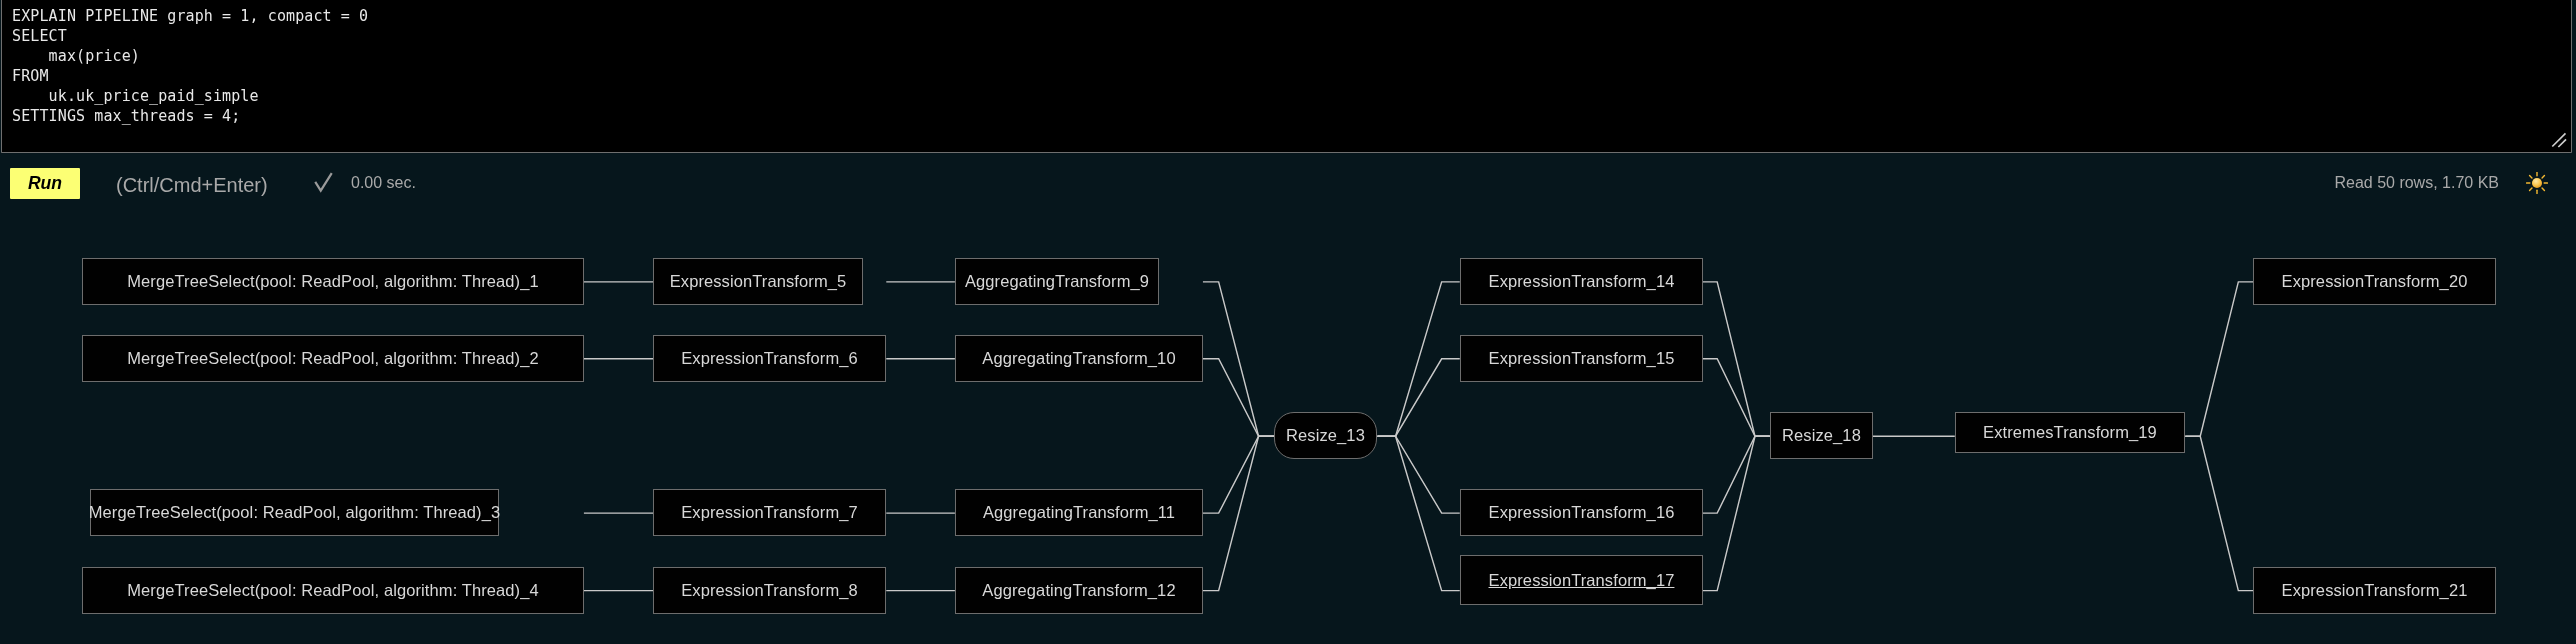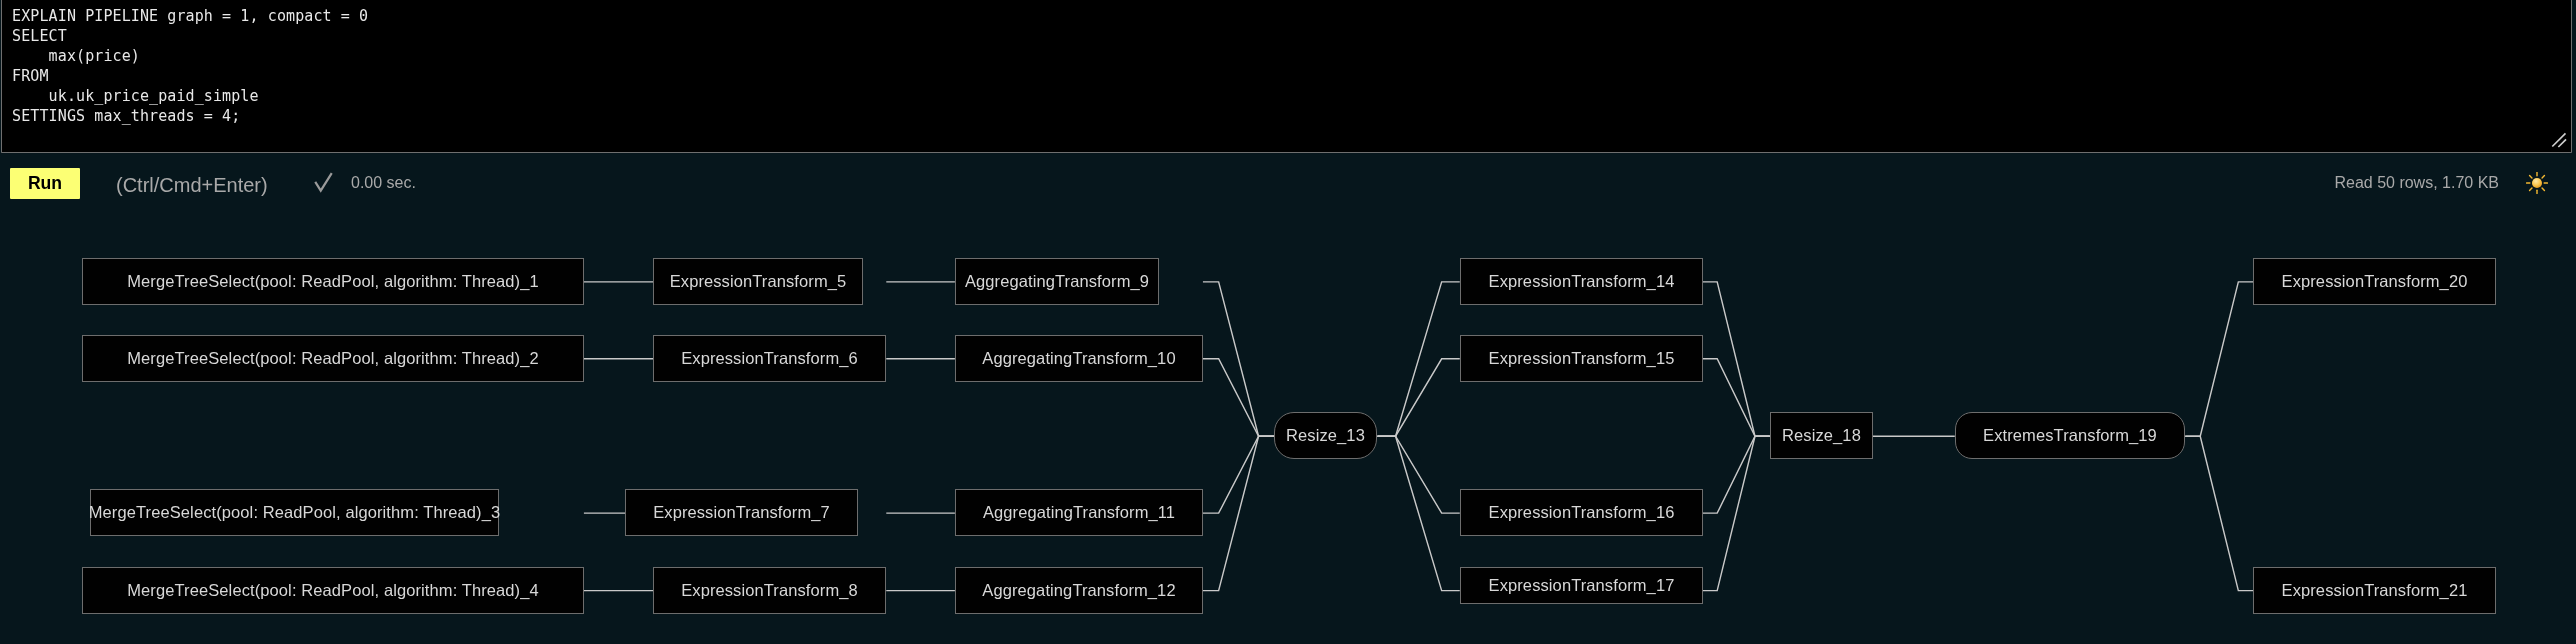--- a/index.html
+++ b/index.html
@@ -80,20 +80,21 @@
     color: #000000;
     border: none;
     border-radius: 1.1px;
     font-family: "Liberation Sans", sans-serif;
     font-size: 17.6px;
     font-weight: bold;
     line-height: 31px;
     text-align: center;
     cursor: pointer;
     padding: 0;
+    font-style: italic;
   }
   .hint-text {
     position: absolute;
     left: 116px;
     top: 16.5px;
     font-size: 20px;
     color: #a9a9a9;
     white-space: nowrap;
   }
   .check-icon {
@@ -250,21 +251,21 @@
         </div>
         <div class="gnode" style="left: 82px; top: 356px; width: 502px; height: 47px;">
           <span>MergeTreeSelect(pool: ReadPool, algorithm: Thread)_4</span>
         </div>
         <div class="gnode" style="left: 653px; top: 47px; width: 210px; height: 47px;">
           <span>ExpressionTransform_5</span>
         </div>
         <div class="gnode" style="left: 653px; top: 124px; width: 233px; height: 47px;">
           <span>ExpressionTransform_6</span>
         </div>
-        <div class="gnode" style="left: 625px; top: 278px; width: 233px; height: 47px;">
+        <div class="gnode" style="left: 653px; top: 278px; width: 233px; height: 47px;">
           <span>ExpressionTransform_7</span>
         </div>
         <div class="gnode" style="left: 653px; top: 356px; width: 233px; height: 47px;">
           <span>ExpressionTransform_8</span>
         </div>
         <div class="gnode" style="left: 955px; top: 47px; width: 204px; height: 47px;">
           <span>AggregatingTransform_9</span>
         </div>
         <div class="gnode" style="left: 955px; top: 124px; width: 248px; height: 47px;">
           <span>AggregatingTransform_10</span>
@@ -280,27 +281,27 @@
         </div>
         <div class="gnode" style="left: 1460px; top: 47px; width: 243px; height: 47px;">
           <span>ExpressionTransform_14</span>
         </div>
         <div class="gnode" style="left: 1460px; top: 124px; width: 243px; height: 47px;">
           <span>ExpressionTransform_15</span>
         </div>
         <div class="gnode" style="left: 1460px; top: 278px; width: 243px; height: 47px;">
           <span>ExpressionTransform_16</span>
         </div>
-        <div class="gnode" style="left: 1460px; top: 356px; width: 243px; height: 37px;">
+        <div class="gnode" style="left: 1460px; top: 344px; width: 243px; height: 50px; text-decoration: underline;">
           <span>ExpressionTransform_17</span>
         </div>
         <div class="gnode" style="left: 1770px; top: 201px; width: 103px; height: 47px;">
           <span>Resize_18</span>
         </div>
-        <div class="gnode" style="left: 1955px; top: 201px; width: 230px; height: 47px; border-radius: 17px;">
+        <div class="gnode" style="left: 1955px; top: 201px; width: 230px; height: 41px;">
           <span>ExtremesTransform_19</span>
         </div>
         <div class="gnode" style="left: 2253px; top: 47px; width: 243px; height: 47px;">
           <span>ExpressionTransform_20</span>
         </div>
         <div class="gnode" style="left: 2253px; top: 356px; width: 243px; height: 47px;">
           <span>ExpressionTransform_21</span>
         </div>
       </div>
   </div>

